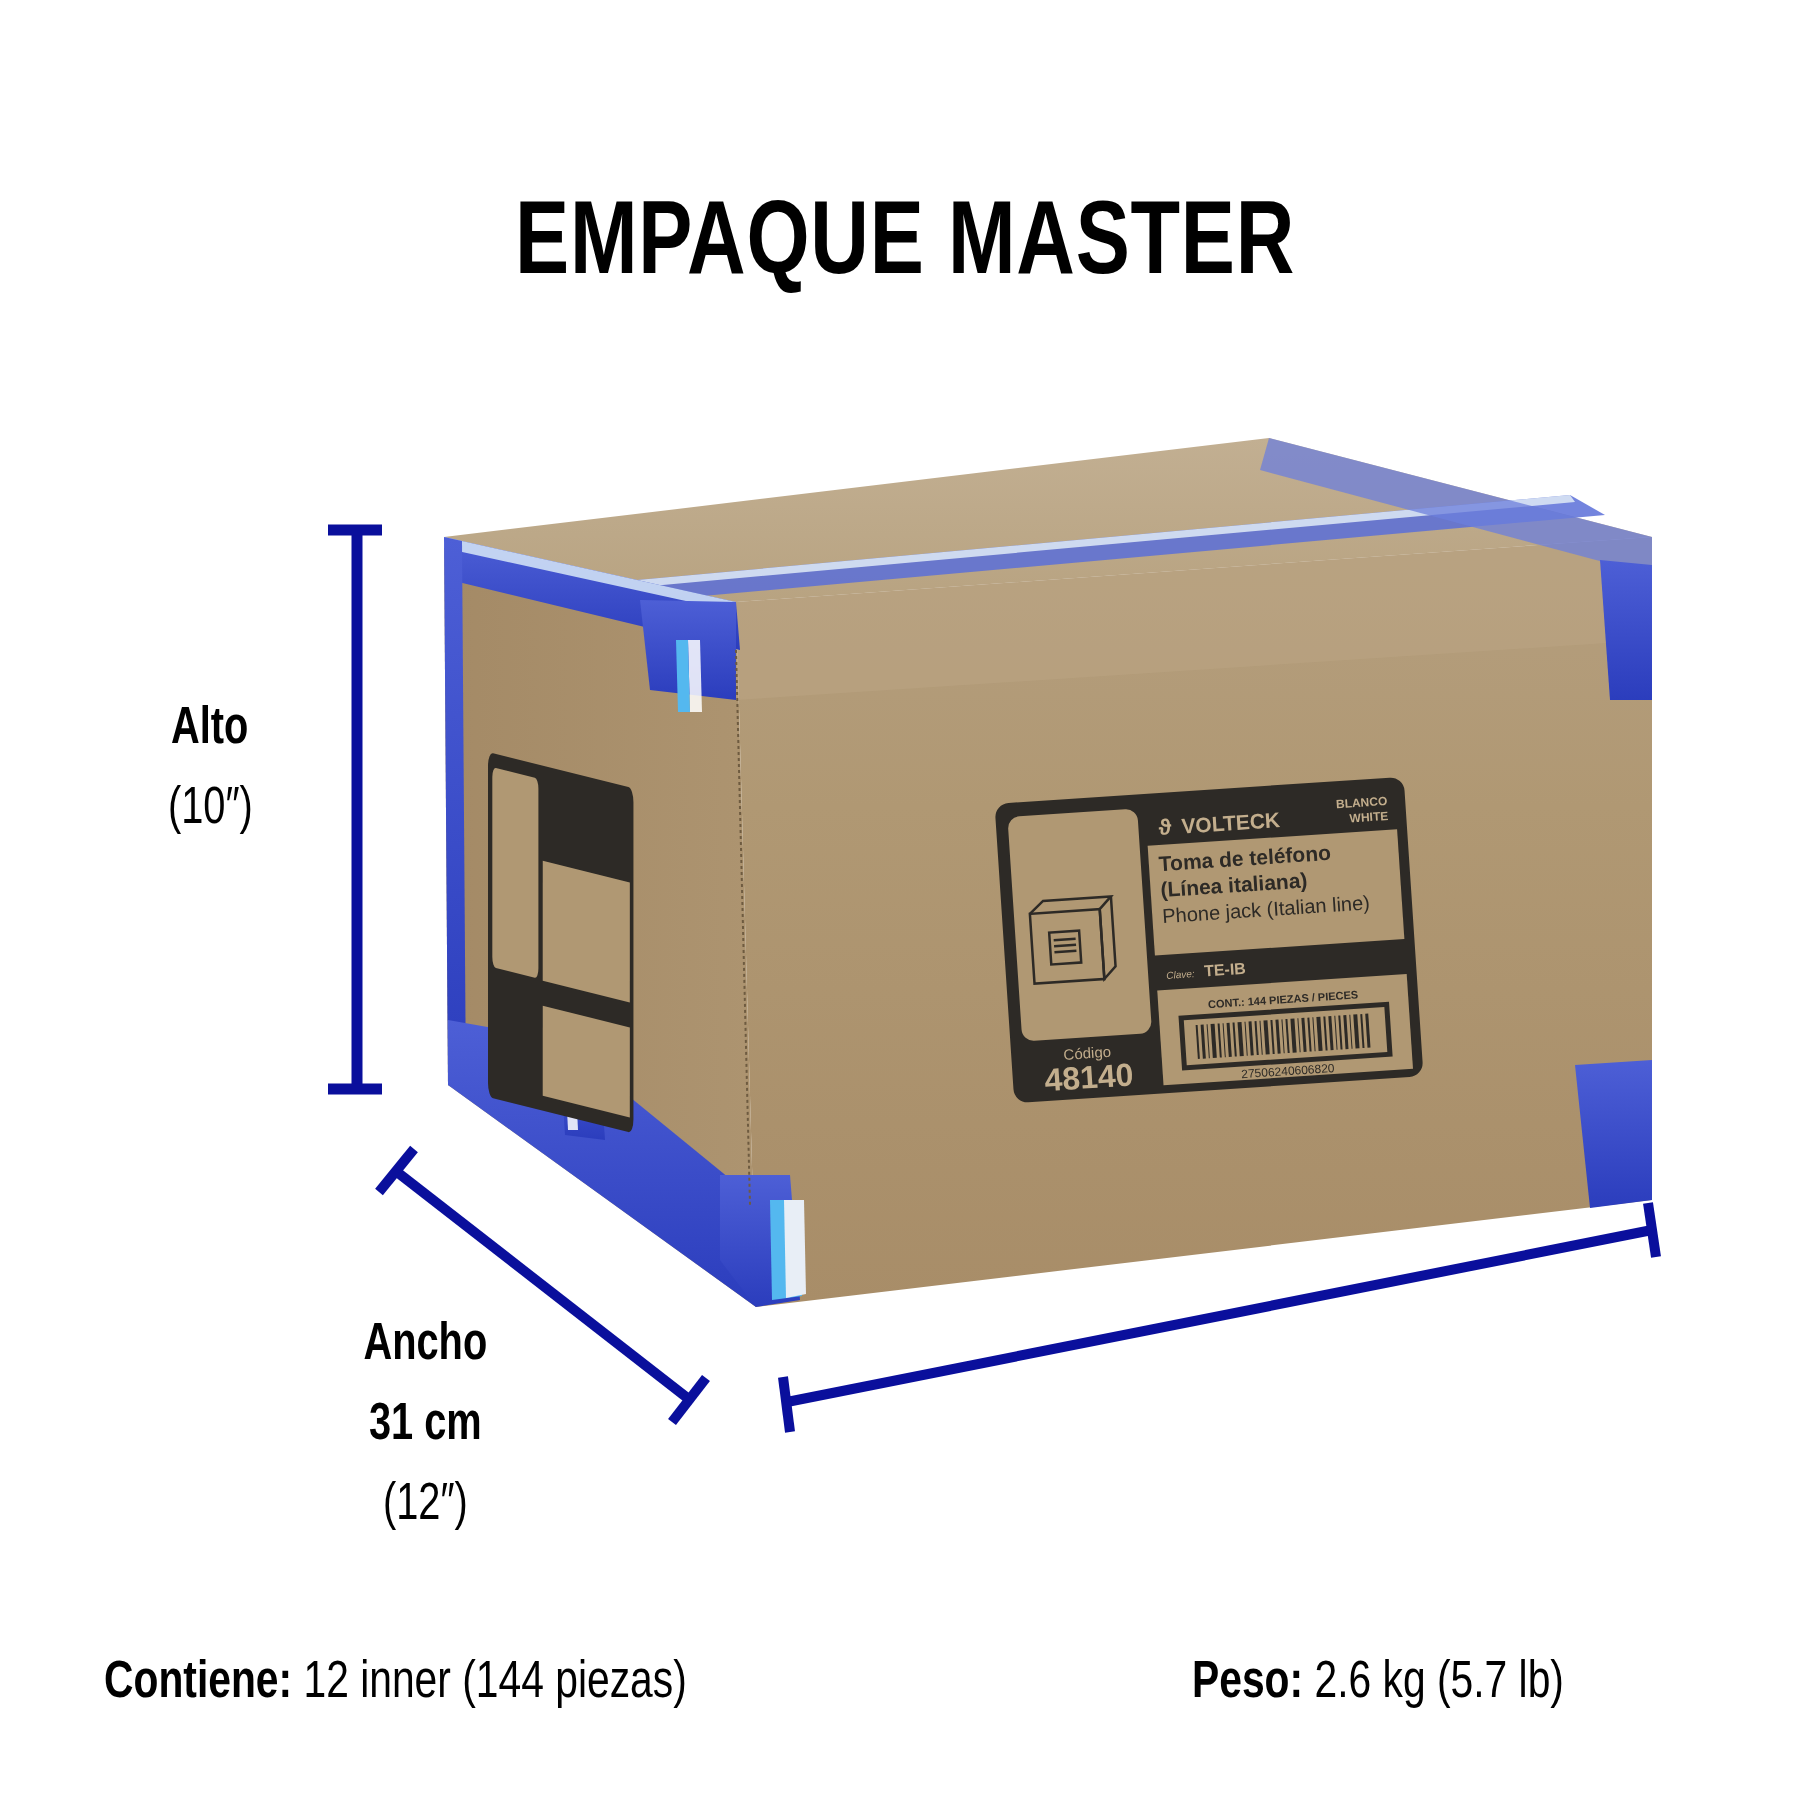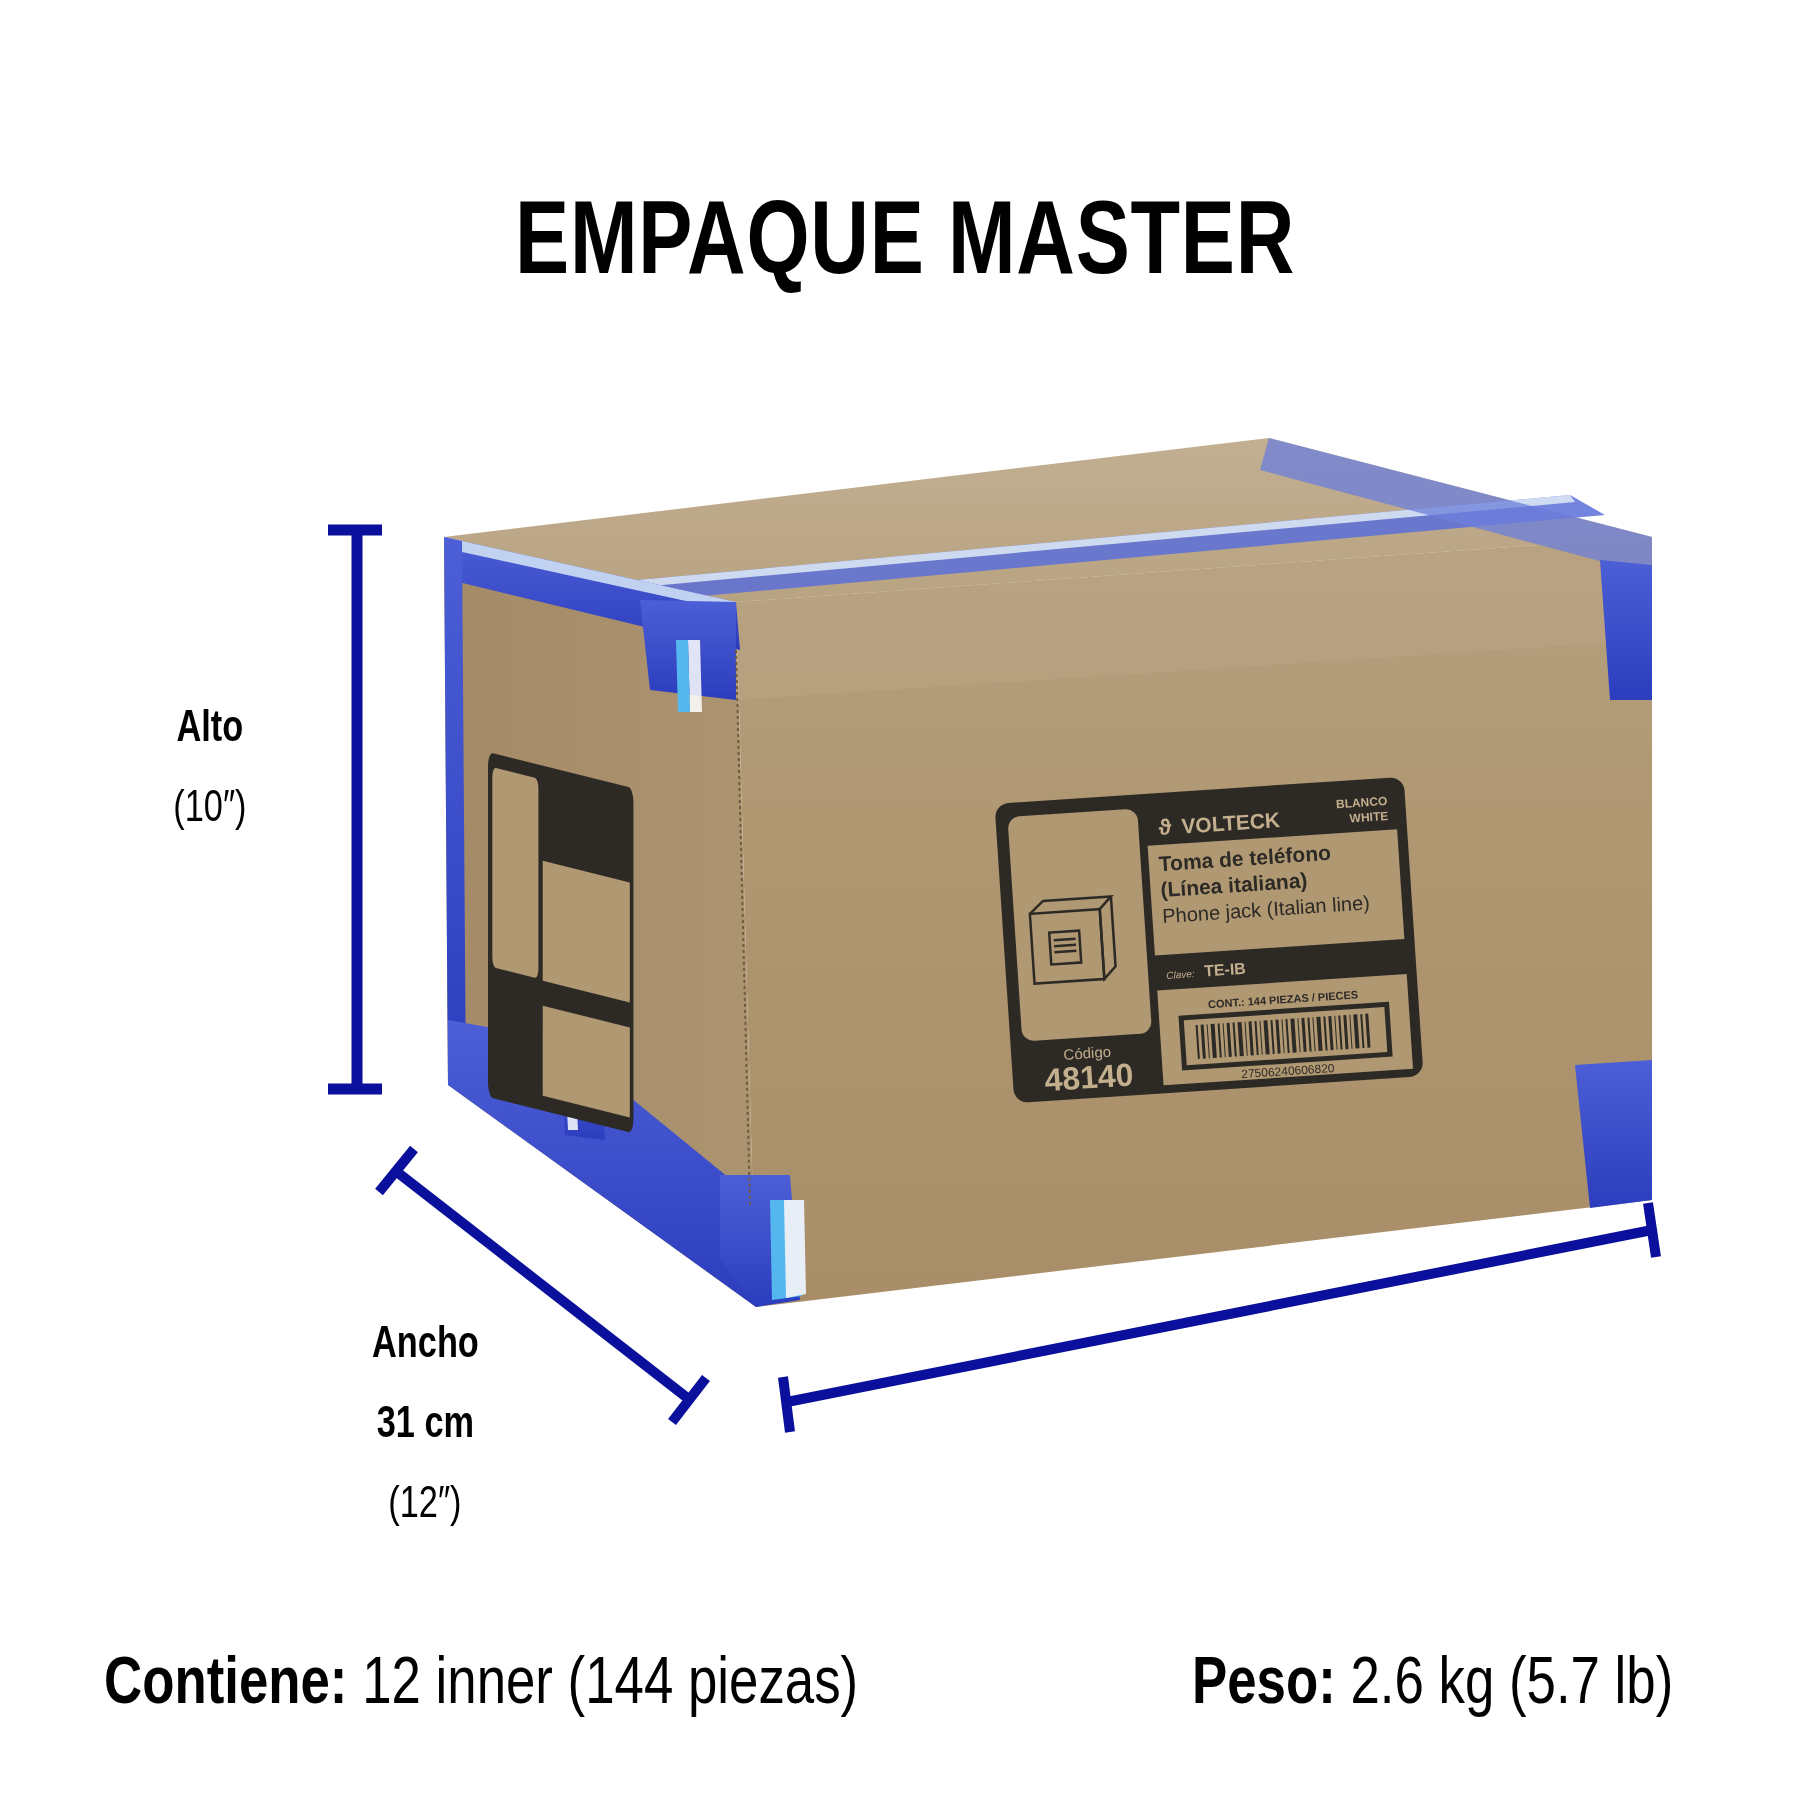--- a/index.html
+++ b/index.html
@@ -1,27 +1,27 @@
 <!DOCTYPE html>
 <html><head>
 <meta charset="utf-8">
 <style>
   html,body{margin:0;padding:0;background:#ffffff;}
   body{width:1800px;height:1800px;position:relative;overflow:hidden;
        font-family:"Liberation Sans","DejaVu Sans",sans-serif;color:#000;}
   .txt{position:absolute;white-space:nowrap;font-family:"Liberation Sans",sans-serif;}
   .cond{display:inline-block;transform:scaleX(0.78);transform-origin:center;}
   #title{left:0;width:1810px;top:178px;text-align:center;font-weight:700;font-size:104px;letter-spacing:1px;}
-  .dim{position:absolute;text-align:center;font-size:44px;line-height:80px;}
+  .dim{position:absolute;text-align:center;font-size:51px;line-height:80px;}
   .dim .b{font-weight:700;display:block;}
   .dim .r{font-weight:400;display:block;}
   #alto{left:60px;width:300px;top:686px;}
   #ancho{left:275px;width:300px;top:1302px;}
   #largo{left:1117px;width:300px;top:1357px;}
-  .foot{position:absolute;top:1640px;font-size:66px;line-height:80px;}
+  .foot{position:absolute;top:1640px;font-size:51px;line-height:80px;}
   .foot .inner{display:inline-block;transform:scaleX(0.8);transform-origin:left center;}
   #contiene{left:104px;}
   #peso{left:1192px;}
   .foot b{font-weight:700;}
   svg{position:absolute;left:0;top:0;}
 </style>
 </head>
 <body>
 
 <div id="title" class="txt">

